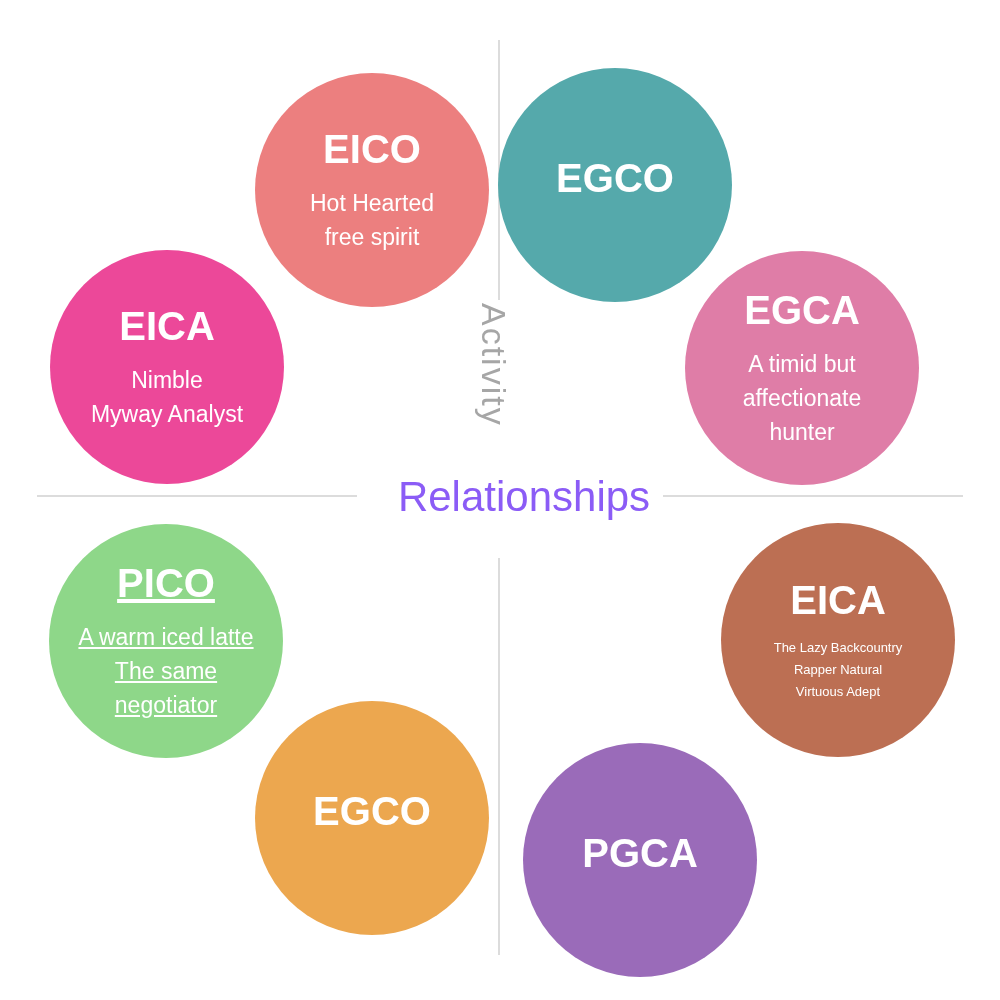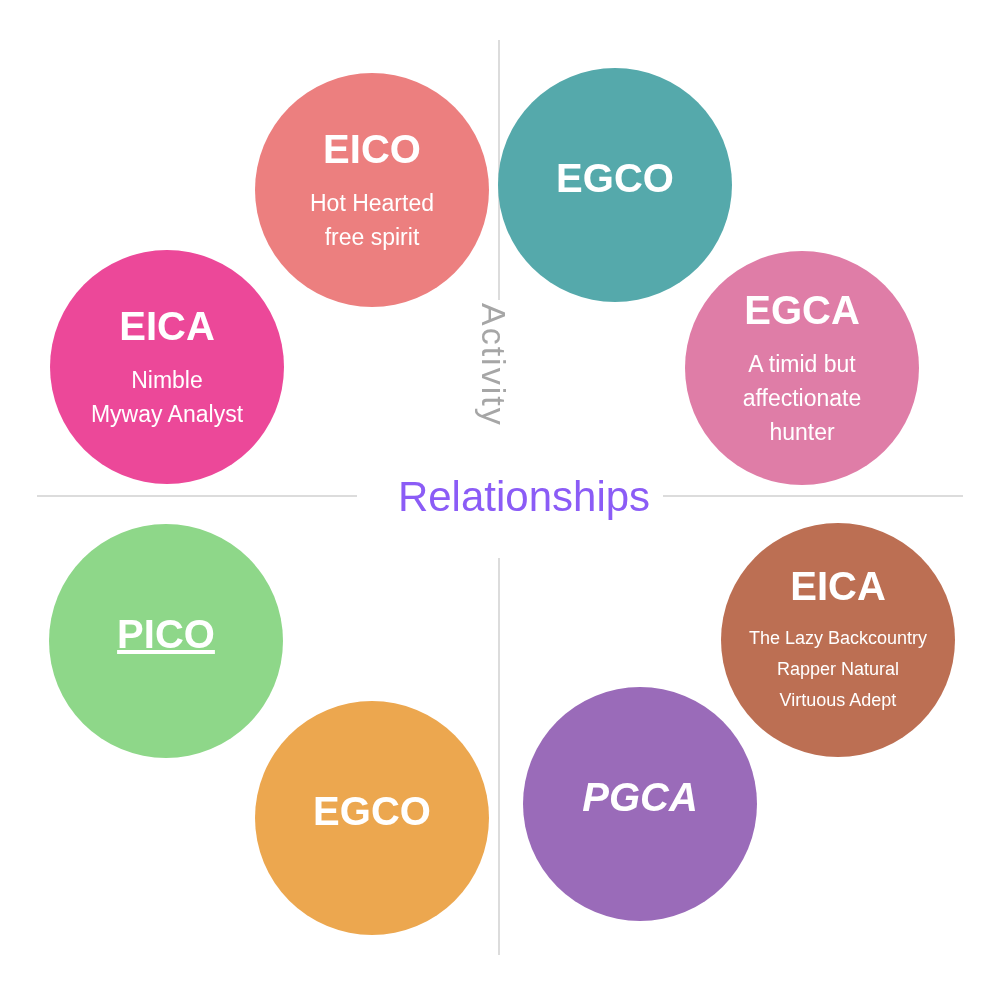--- a/index.html
+++ b/index.html
@@ -61,32 +61,32 @@
     font-size: 40px;
     font-weight: 700;
     margin-bottom: 14px;
   }
   .circle .desc {
     font-size: 23px;
     line-height: 34px;
     white-space: pre-line;
   }
   .circle.small-desc .desc {
-    font-size: 18px;
-    line-height: 31px;
+    font-size: 13px;
+    line-height: 22px;
   }
 
   .pos-eico { left: 255px; top: 73px;  }
   .pos-egco { left: 498px; top: 68px;  }
   .pos-eica { left: 50px;  top: 250px; }
   .pos-egca { left: 685px; top: 251px; text-align: center; }
   .pos-pico { left: 49px;  top: 524px; text-decoration: underline; }
   .pos-pgco { left: 721px; top: 523px; }
   .pos-pica { left: 255px; top: 701px; }
-  .pos-pgca { left: 523px; top: 687px; font-style: italic; }
+  .pos-pgca { left: 523px; top: 743px; }
 </style>
 </head>
 <body>
 
 <div id="canvas">
 
   <div class="axis-line v-top"></div>
   <div class="axis-line v-bottom"></div>
   <div class="axis-line h-left"></div>
   <div class="axis-line h-right"></div>
@@ -112,20 +112,23 @@
 
   <div class="circle pos-egca" style="background-color: rgb(223, 125, 167);">
     <div class="code">EGCA</div>
     <div class="desc">A timid but
 affectionate
 hunter</div>
   </div>
 
   <div class="circle pos-pico" style="background-color: rgb(142, 215, 137);">
     <div class="code">PICO</div>
+    <div class="desc">A warm iced latte
+The same
+negotiator</div>
   </div>
 
   <div class="circle pos-pgco small-desc" style="background-color: rgb(188, 111, 83);">
     <div class="code">EICA</div>
     <div class="desc">The Lazy Backcountry
 Rapper Natural
 Virtuous Adept</div>
   </div>
 
   <div class="circle pos-pica" style="background-color: rgb(236, 167, 79);">

